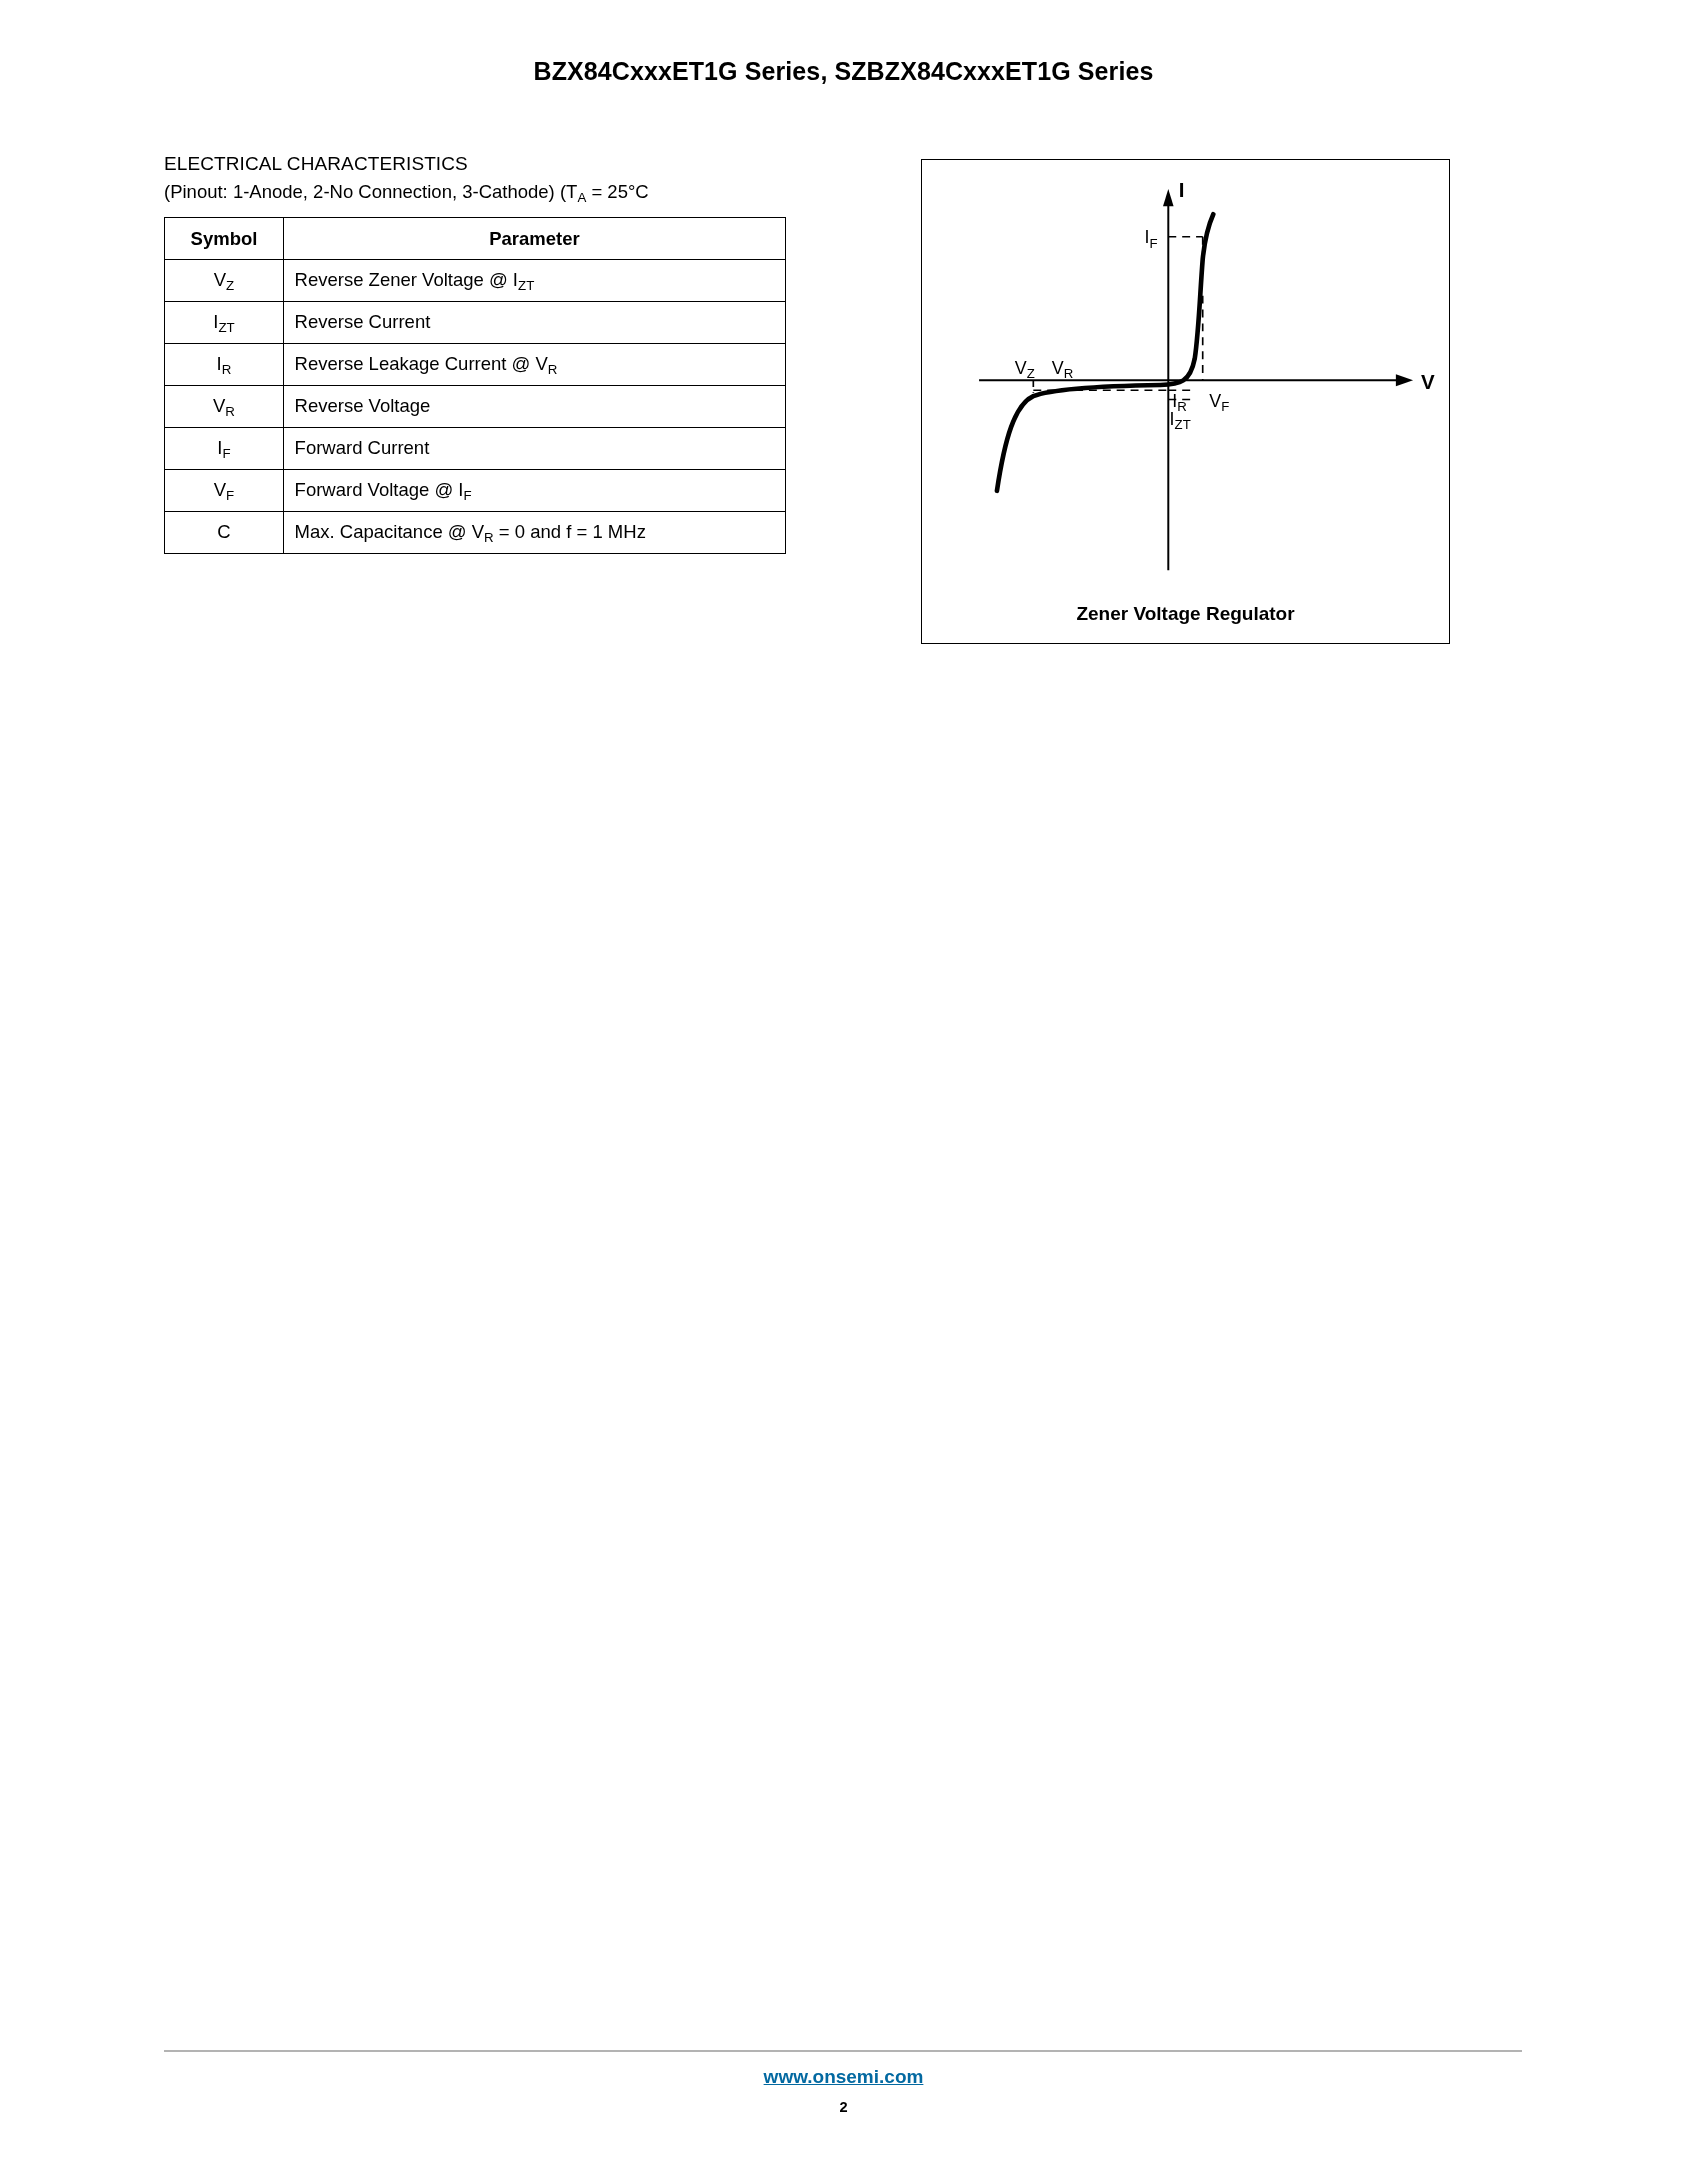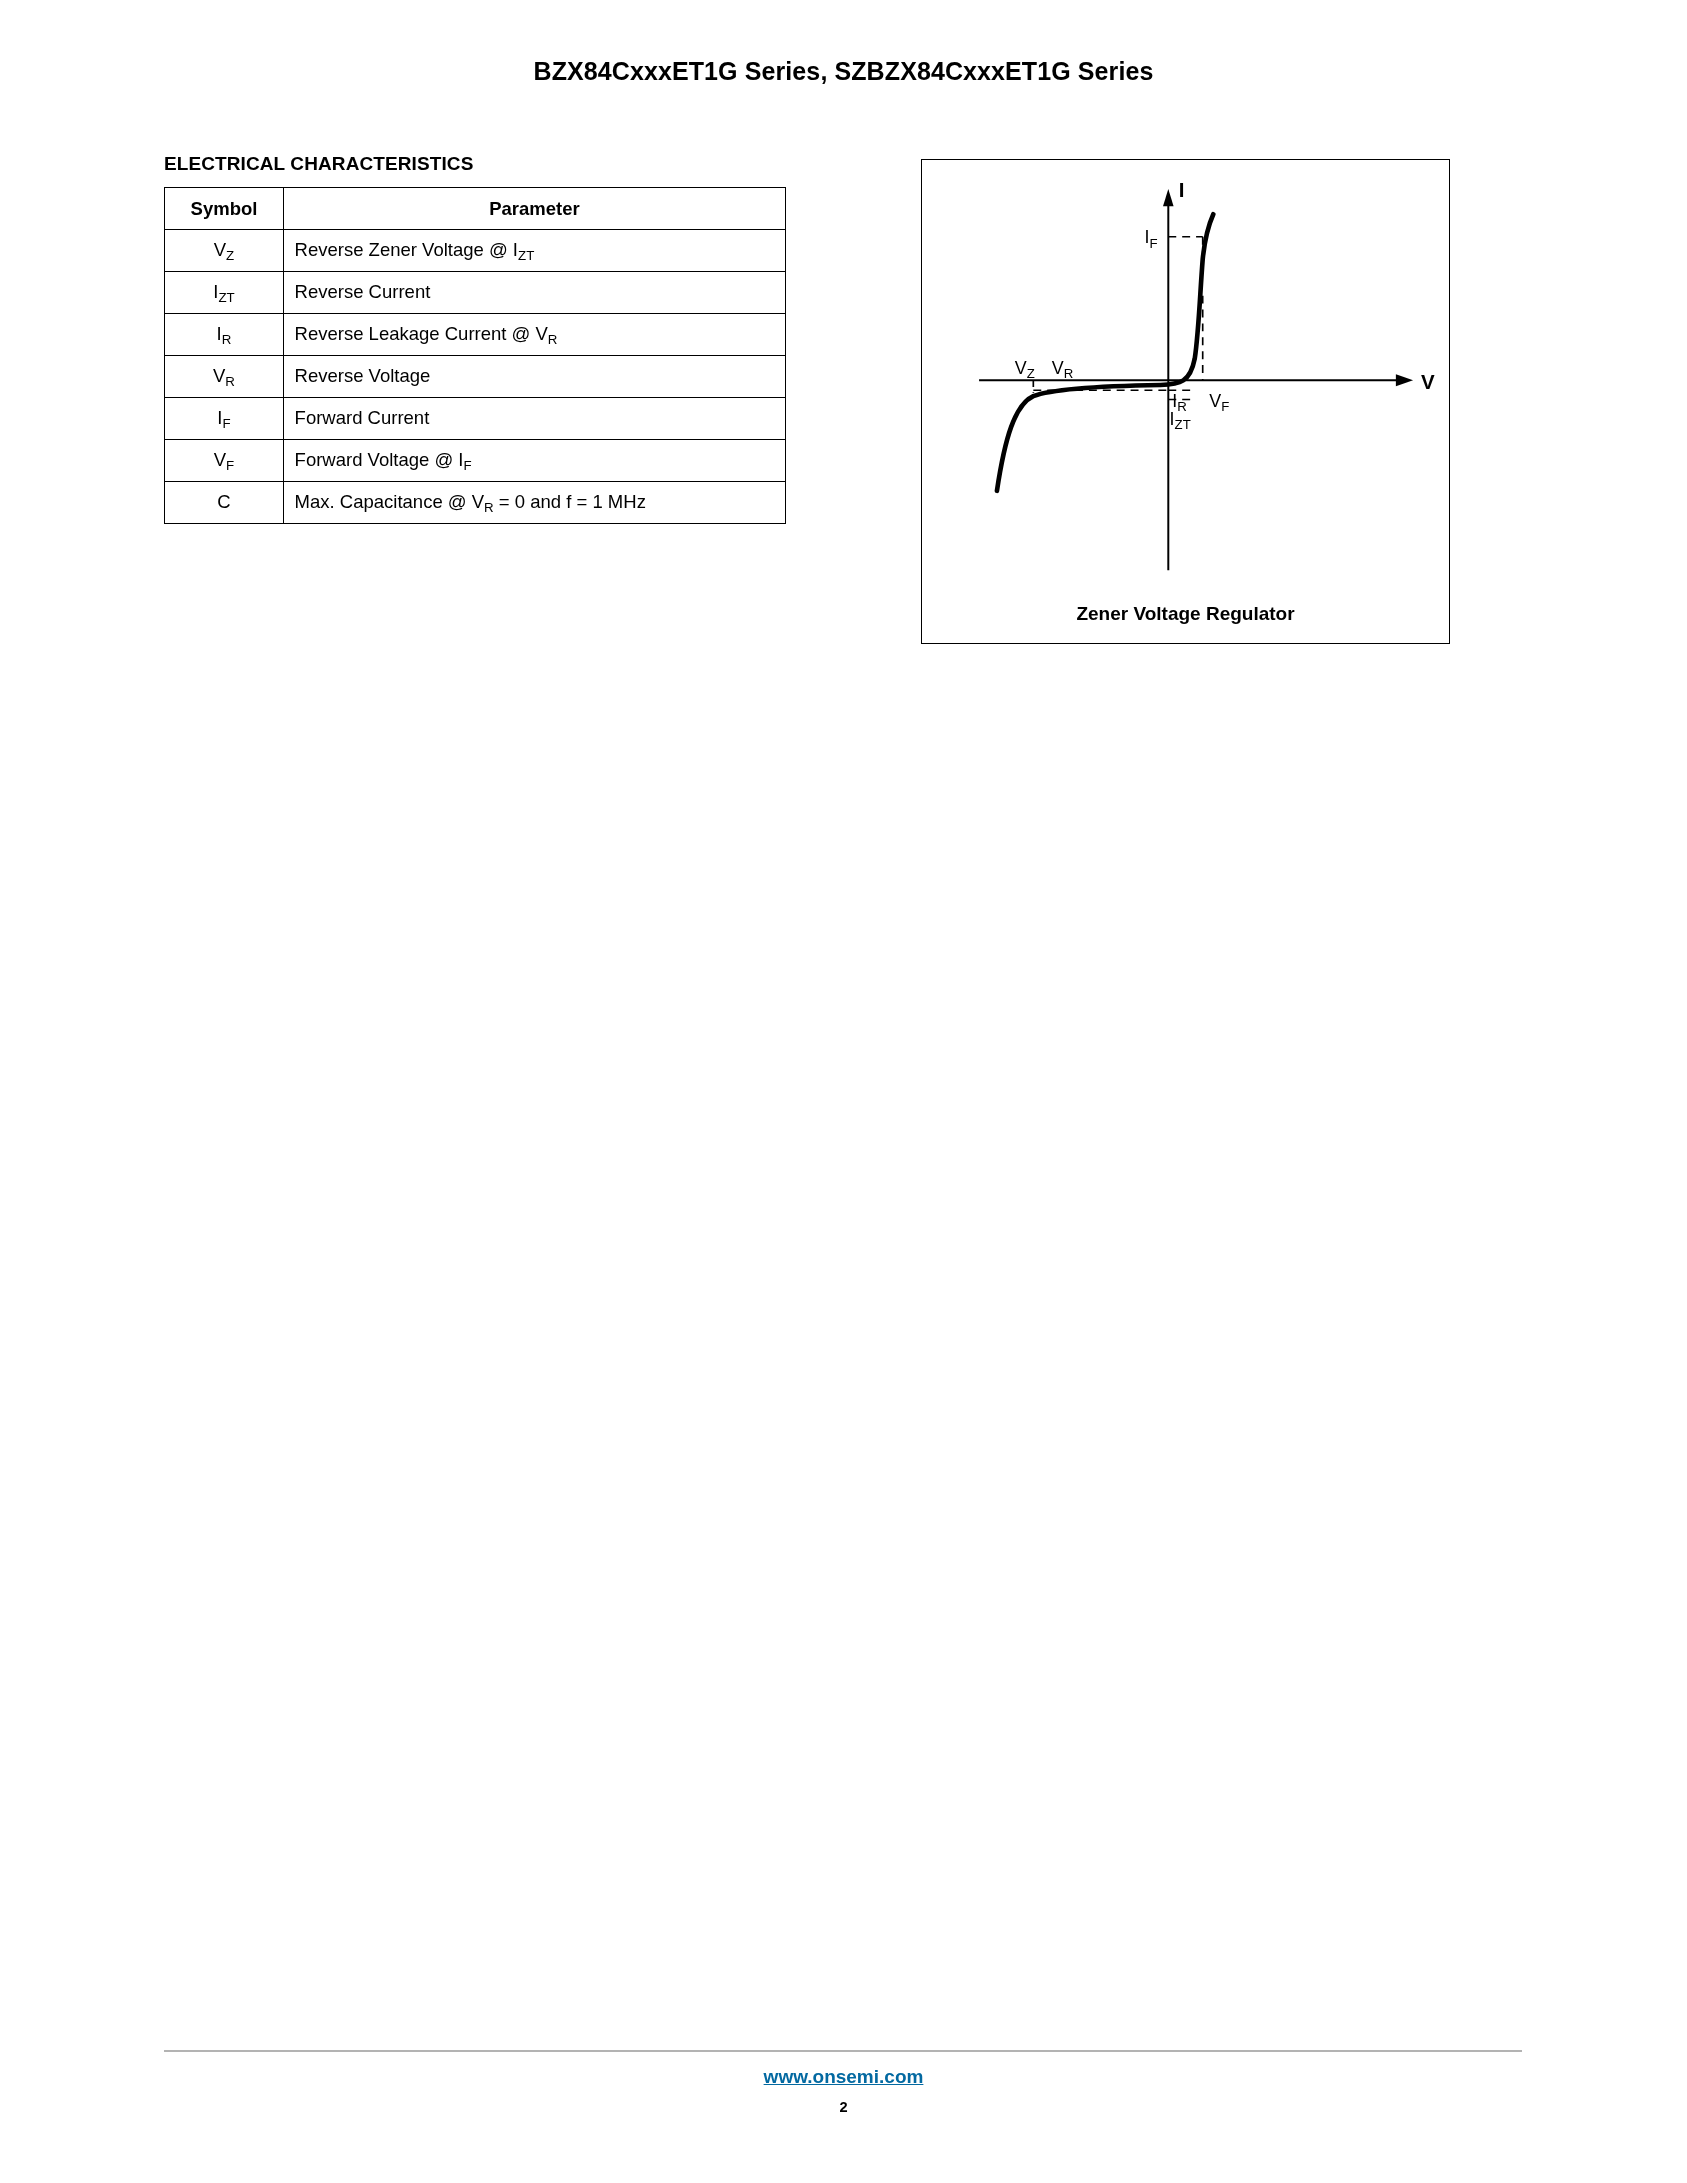--- a/index.html
+++ b/index.html
@@ -33,21 +33,21 @@
   }
   
   .left-col {
     position: absolute;
     top: 153px;
     left: 164px;
     width: 629px;
   }
   .section-heading {
     font-size: 19px;
-    font-weight: bold;
+    font-weight: normal;
     letter-spacing: 0.1px;
     margin: 0 0 5.3px 0;
   }
   .cond-line {
     font-size: 18.5px;
     line-height: 1.35;
     margin: 0;
   }
   .sub {
     font-size: 0.72em;
@@ -137,20 +137,23 @@
 </head>
 <body>
 
 <div class="page">
 
   <div class="doc-title">BZX84CxxxET1G Series, SZBZX84CxxxET1G Series</div>
 
   <div class="left-col">
     <div class="section-heading">ELECTRICAL CHARACTERISTICS</div>
 
+    <p class="cond-line">
+      <span>(Pinout: 1-Anode, 2-No Connection, 3-Cathode)  (T</span><span class="sub">A</span><span> = 25°C</span>
+    </p>
 
     <table class="spec-table">
       <colgroup>
         <col class="col-symbol">
         <col>
       </colgroup>
       <thead>
         <tr>
           <th>Symbol</th>
           <th>Parameter</th>

